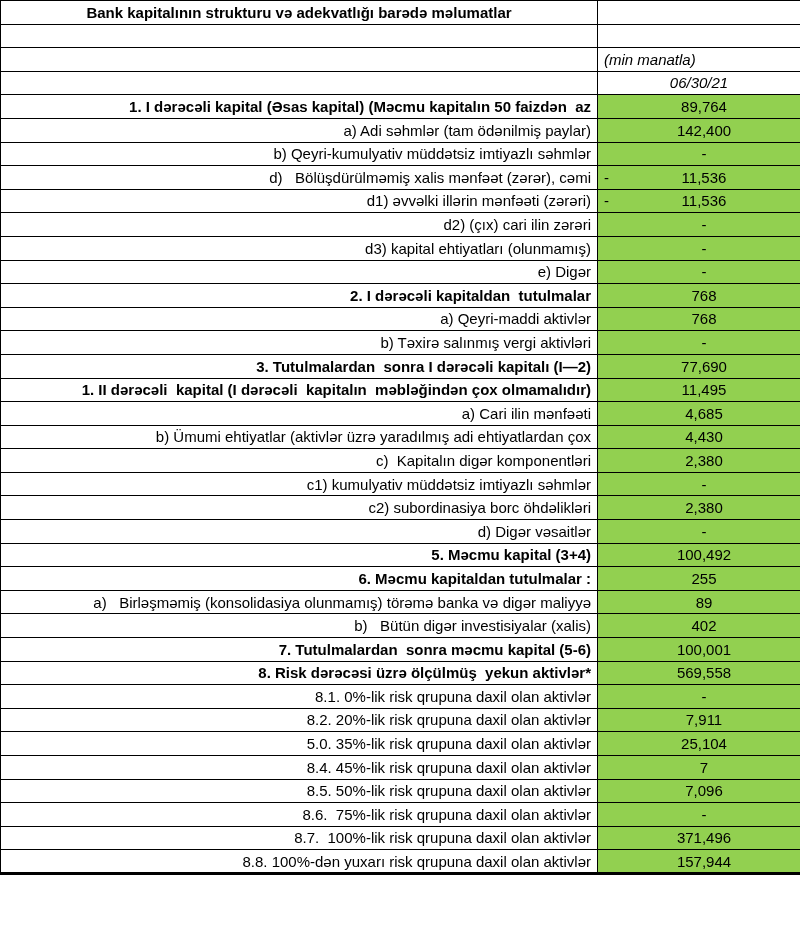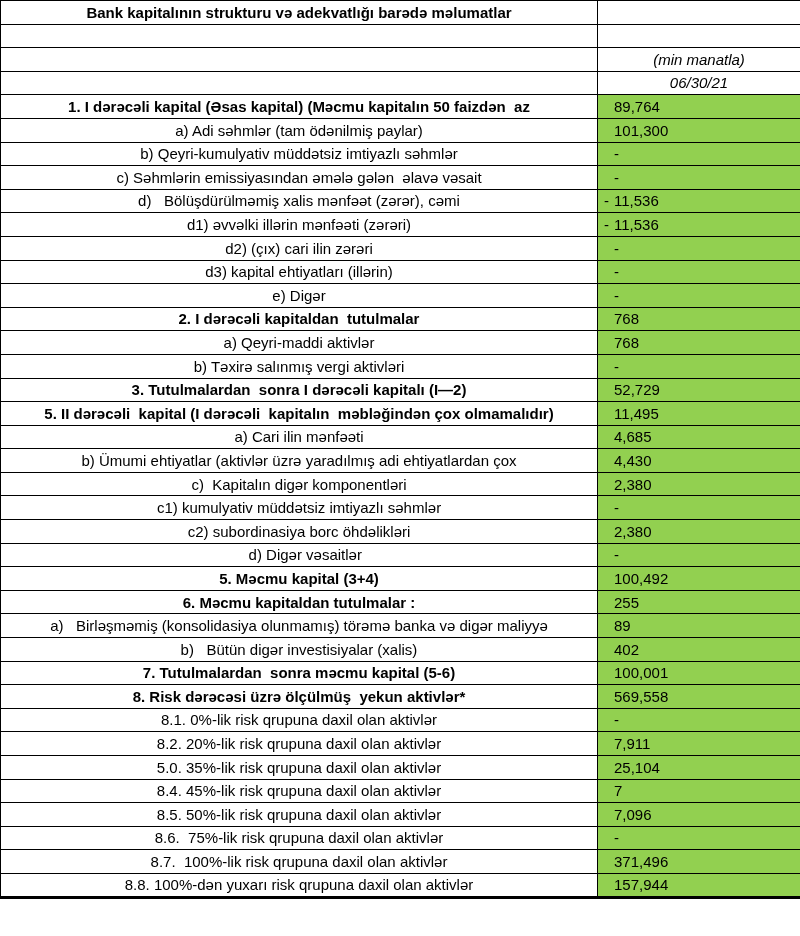--- a/index.html
+++ b/index.html
@@ -24,29 +24,29 @@
     height: 23.6px;
     padding: 0 6px;
     font-size: 15px;
     line-height: 1.15;
     vertical-align: middle;
     overflow: hidden;
     white-space: pre;
   }
 
   td.title-cell { text-align: center; font-weight: bold; }
-  td.unit-cell  { text-align: center;  font-style: italic; }
+  td.unit-cell  { text-align: left;  font-style: italic; }
   td.date-cell  { text-align: center; font-style: italic; }
 
-  td.label { text-align: center; }
+  td.label { text-align: right; }
   td.label.bold { font-weight: bold; }
 
   td.value {
     background: var(--green, #92D050);
-    text-align: left;
+    text-align: center;
     position: relative;
     padding-left: 16px;
   }
   td.value .minus {
     position: absolute;
     left: 6px;
     top: 0;
     height: 100%;
     display: flex;
     align-items: center;
@@ -79,68 +79,64 @@
         <td class="date-cell">06/30/21</td>
       </tr>
     </tbody>
     <tbody id="data-rows">
         <tr>
           <td class="label bold">1. I dərəcəli kapital (Əsas kapital) (Məcmu kapitalın 50 faizdən  az</td>
           <td class="value"><span>89,764</span></td>
         </tr>
         <tr>
           <td class="label">a) Adi səhmlər (tam ödənilmiş paylar)</td>
-          <td class="value"><span>101,300</span></td>
+          <td class="value"><span>142,400</span></td>
         </tr>
         <tr>
           <td class="label">b) Qeyri-kumulyativ müddətsiz imtiyazlı səhmlər</td>
-          <td class="value"><span>-</span></td>
-        </tr>
-        <tr>
-          <td class="label">c) Səhmlərin emissiyasından əmələ gələn  əlavə vəsait</td>
           <td class="value"><span>-</span></td>
         </tr>
         <tr>
           <td class="label">d)   Bölüşdürülməmiş xalis mənfəət (zərər), cəmi</td>
           <td class="value"><span class="minus">-</span><span>11,536</span></td>
         </tr>
         <tr>
           <td class="label">d1) əvvəlki illərin mənfəəti (zərəri)</td>
           <td class="value"><span class="minus">-</span><span>11,536</span></td>
         </tr>
         <tr>
           <td class="label">d2) (çıx) cari ilin zərəri</td>
           <td class="value"><span>-</span></td>
         </tr>
         <tr>
-          <td class="label">d3) kapital ehtiyatları (illərin)</td>
+          <td class="label">d3) kapital ehtiyatları (olunmamış)</td>
           <td class="value"><span>-</span></td>
         </tr>
         <tr>
           <td class="label">e) Digər</td>
           <td class="value"><span>-</span></td>
         </tr>
         <tr>
           <td class="label bold">2. I dərəcəli kapitaldan  tutulmalar</td>
           <td class="value"><span>768</span></td>
         </tr>
         <tr>
           <td class="label">a) Qeyri-maddi aktivlər</td>
           <td class="value"><span>768</span></td>
         </tr>
         <tr>
           <td class="label">b) Təxirə salınmış vergi aktivləri</td>
           <td class="value"><span>-</span></td>
         </tr>
         <tr>
           <td class="label bold">3. Tutulmalardan  sonra I dərəcəli kapitalı (I—2)</td>
-          <td class="value"><span>52,729</span></td>
-        </tr>
-        <tr>
-          <td class="label bold">5. II dərəcəli  kapital (I dərəcəli  kapitalın  məbləğindən çox olmamalıdır)</td>
+          <td class="value"><span>77,690</span></td>
+        </tr>
+        <tr>
+          <td class="label bold">1. II dərəcəli  kapital (I dərəcəli  kapitalın  məbləğindən çox olmamalıdır)</td>
           <td class="value"><span>11,495</span></td>
         </tr>
         <tr>
           <td class="label">a) Cari ilin mənfəəti</td>
           <td class="value"><span>4,685</span></td>
         </tr>
         <tr>
           <td class="label">b) Ümumi ehtiyatlar (aktivlər üzrə yaradılmış adi ehtiyatlardan çox</td>
           <td class="value"><span>4,430</span></td>
         </tr>

